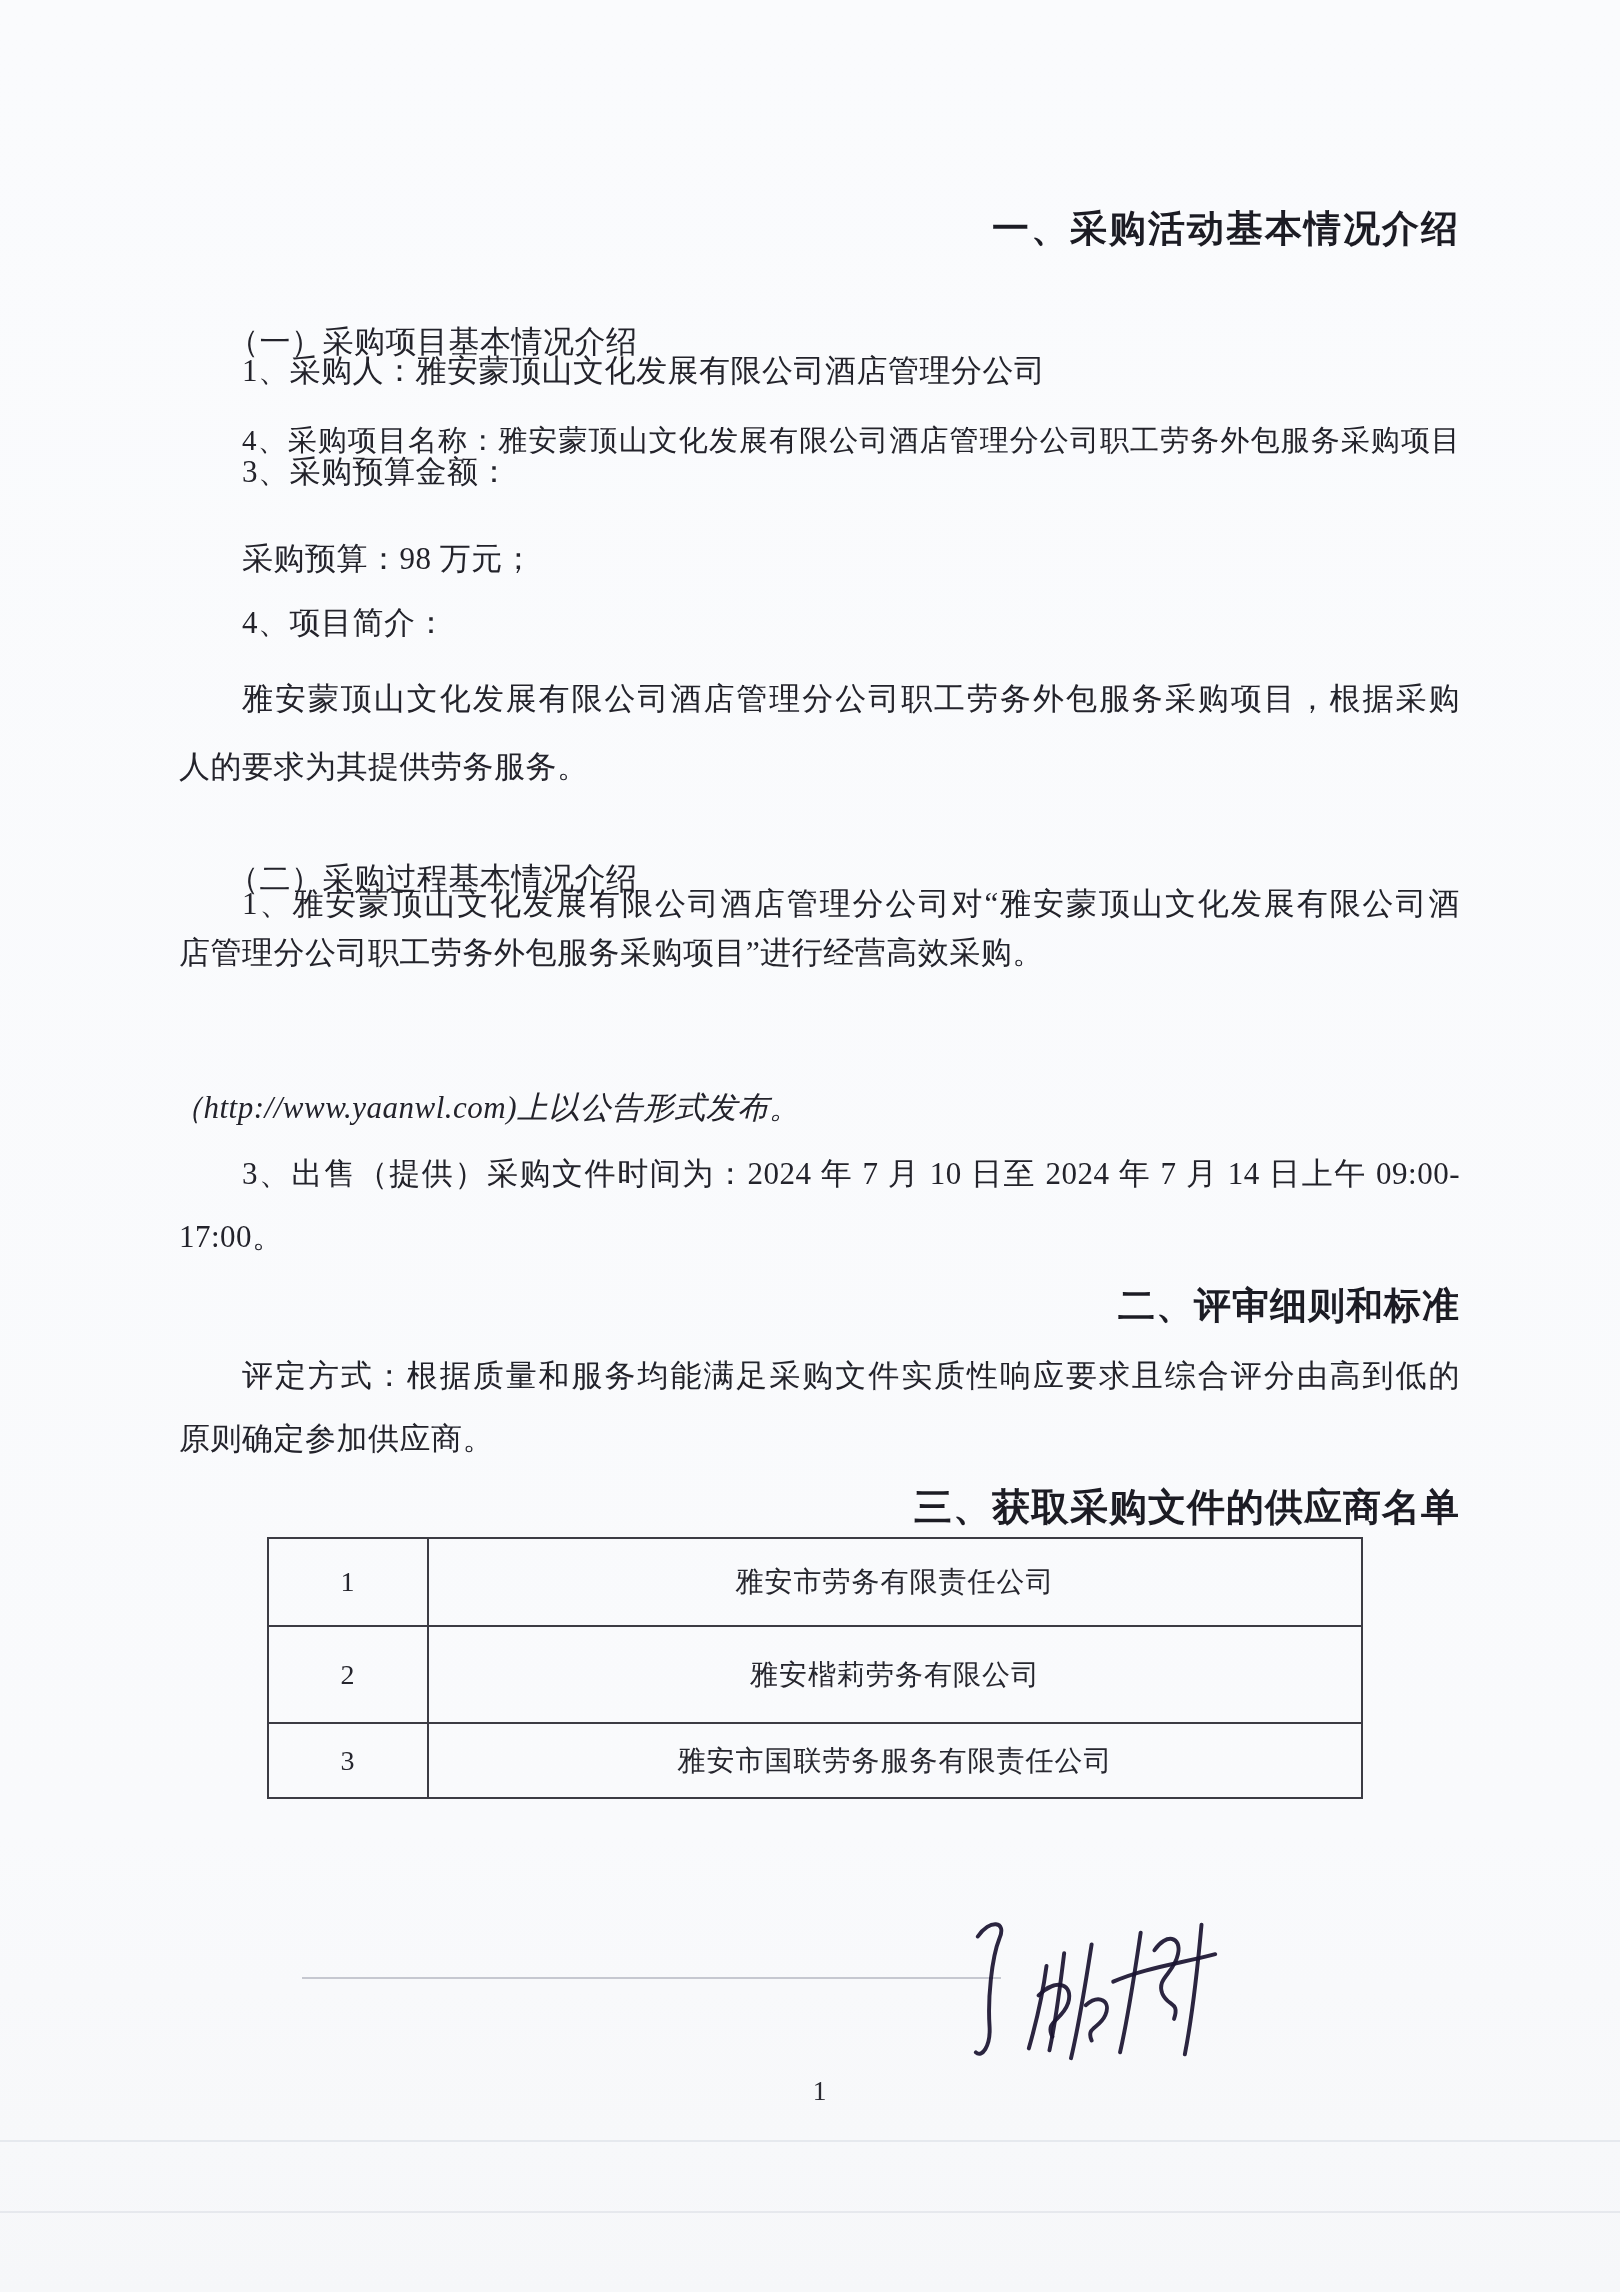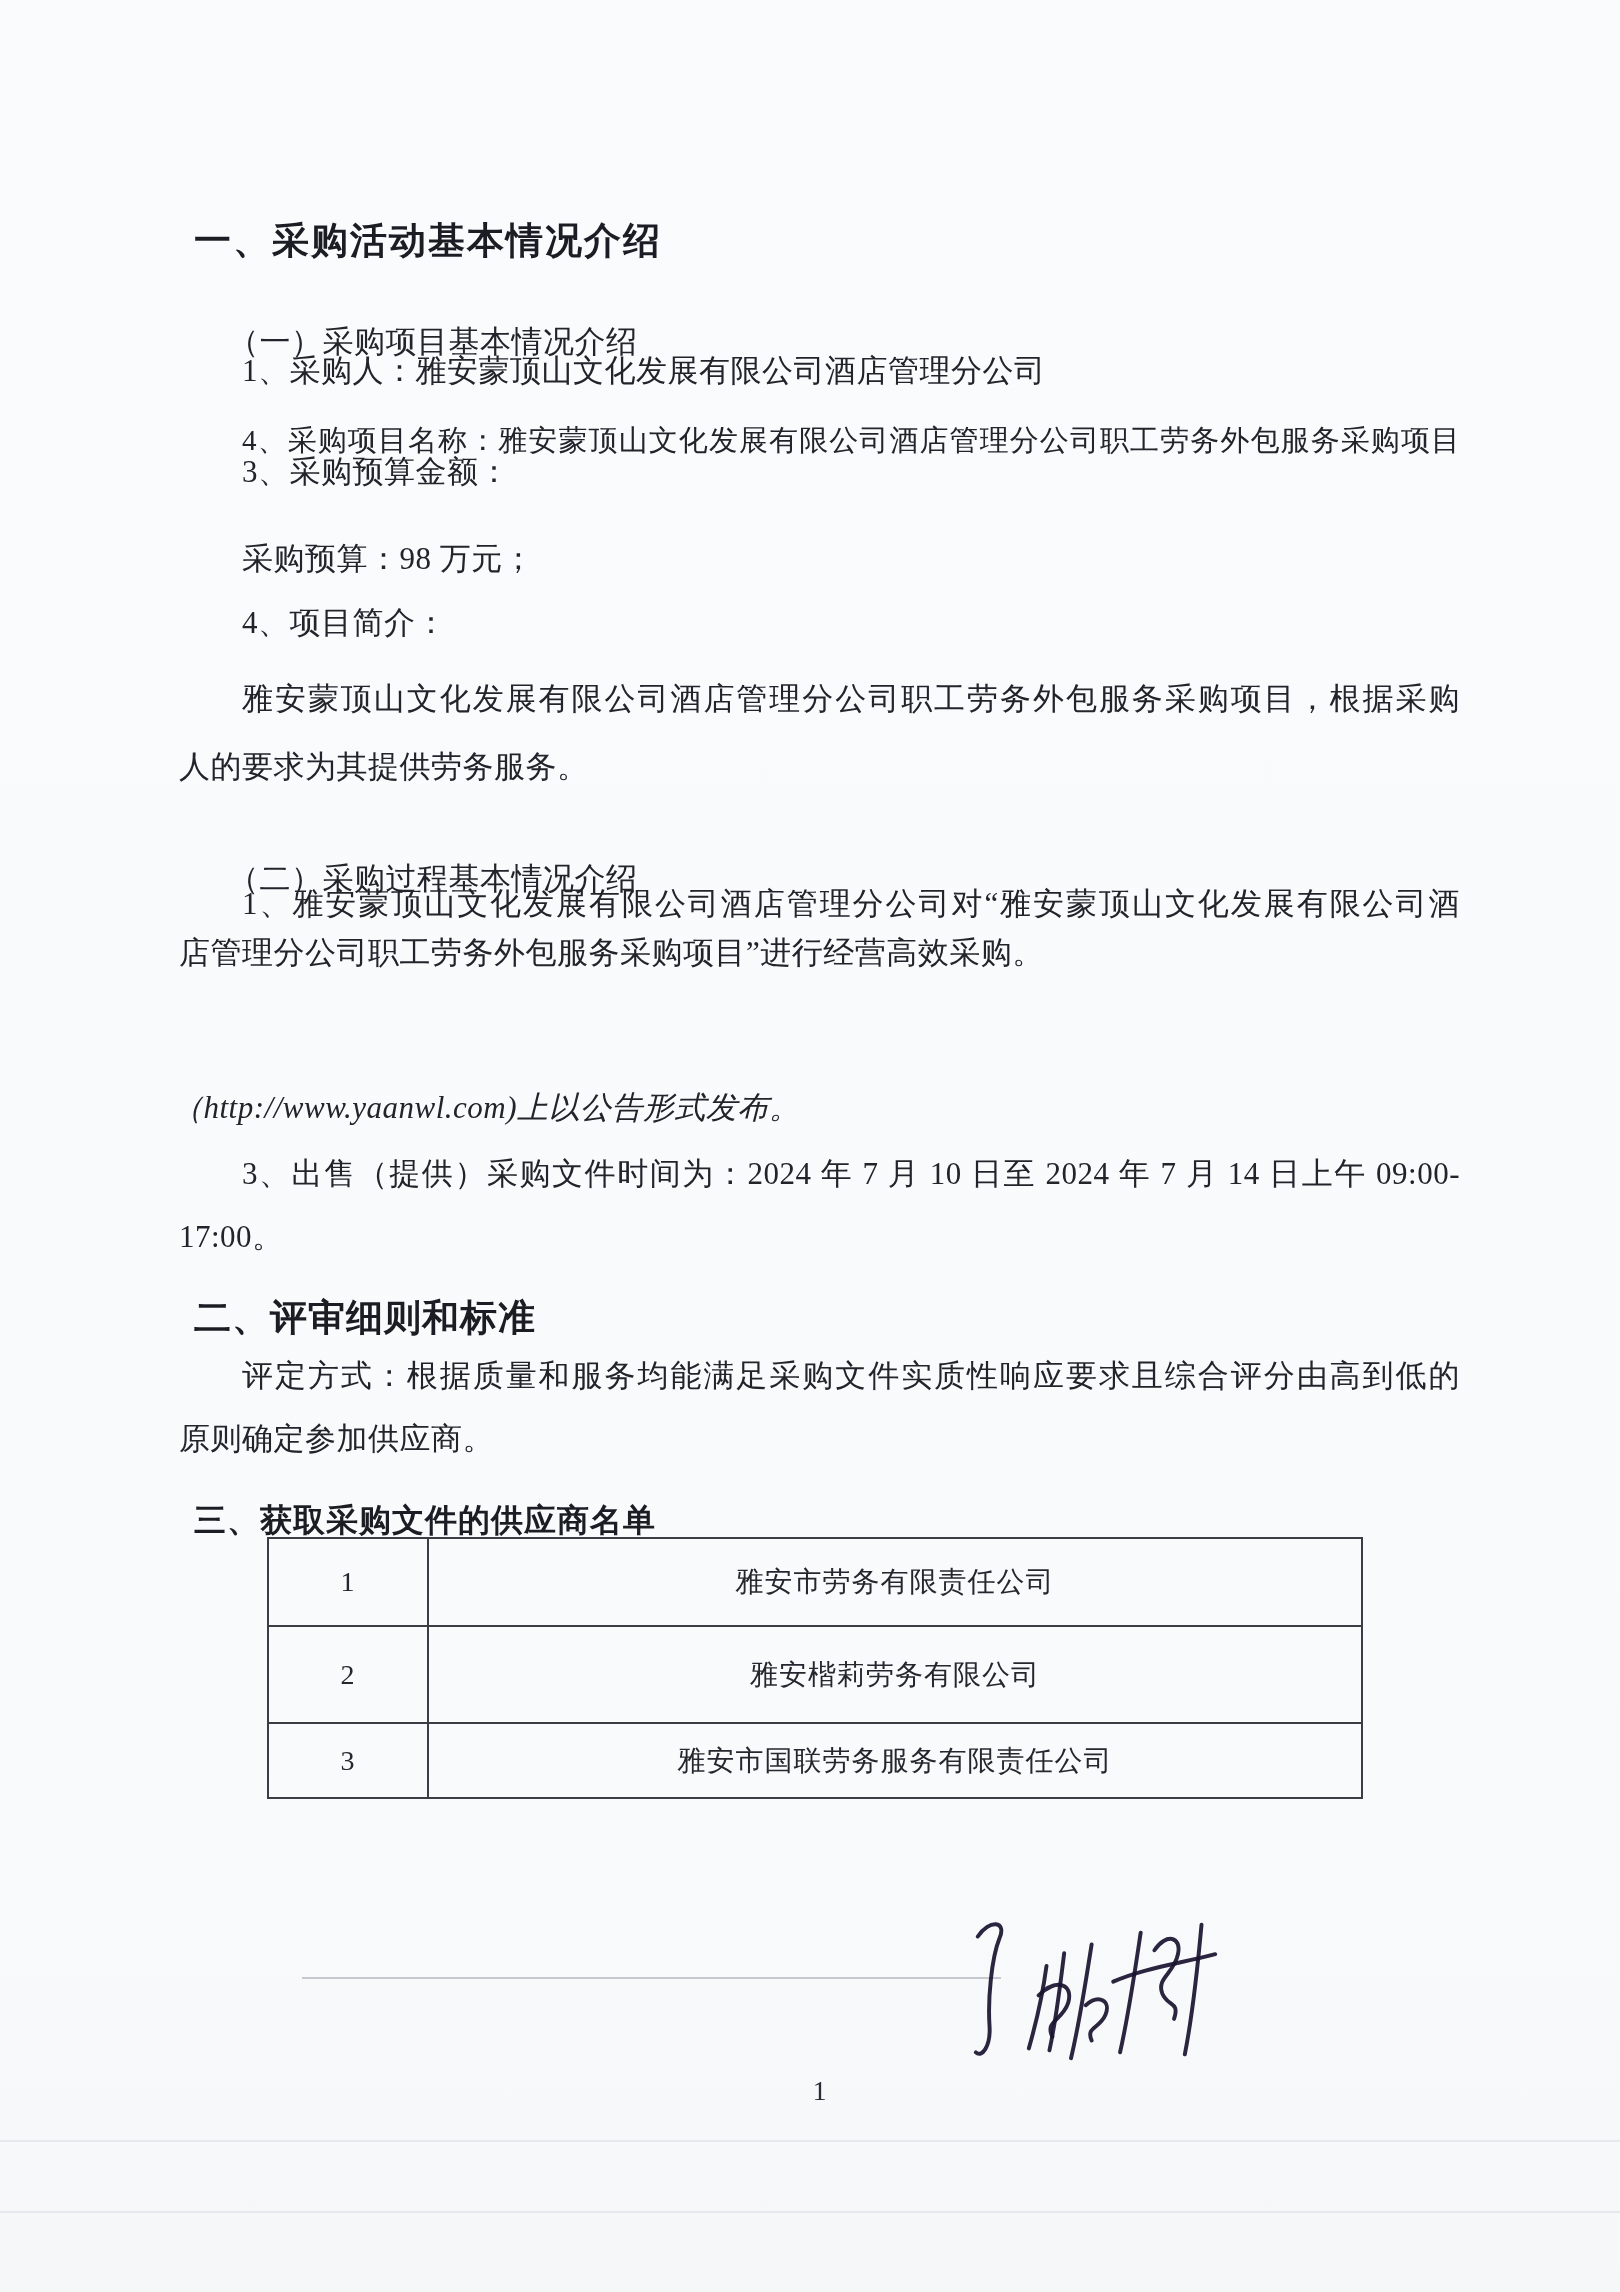--- a/index.html
+++ b/index.html
@@ -20,27 +20,27 @@
     letter-spacing:0.5px;
   }
   .mgn   { left:179px; }           
   .ind   { left:242px; }           
   .paren { left:228px;margin-top:43px; }           
   .web   { left:172px;font-style:italic; }
   .fill  { width:1218px; text-align:justify; text-align-last:justify; white-space:normal; }
   .sm    { font-size:29px; letter-spacing:0; }
   
   .heading {
-    position:absolute; left:179px; width:1281px; margin:15px;
-    text-align:left; font-family:Liberation Mono, monospace;
+    position:absolute; left:179px; width:1281px; margin:0;
+    text-align:right; font-family:Liberation Serif, serif;
     font-weight:bold; color:var(--heading_text,#1c1c24);
   }
   .h1 { font-size:37px; line-height:51px; letter-spacing:2px; }
   .h2 { font-size:37px; line-height:51px; letter-spacing:1px; }
-  .h3 { font-size:32px; line-height:51px; letter-spacing:1px; }
+  .h3 { font-size:38px; line-height:51px; letter-spacing:1px; }
   
   table.suppliers {
     position:absolute; left:267px; top:1537px; width:1096px;
     border-collapse:collapse; table-layout:fixed;
   }
   .suppliers th, .suppliers td {
     border:2px solid var(--table_border,#3c3c44);
     text-align:center; vertical-align:middle; padding:0;
   }
   .suppliers th {

